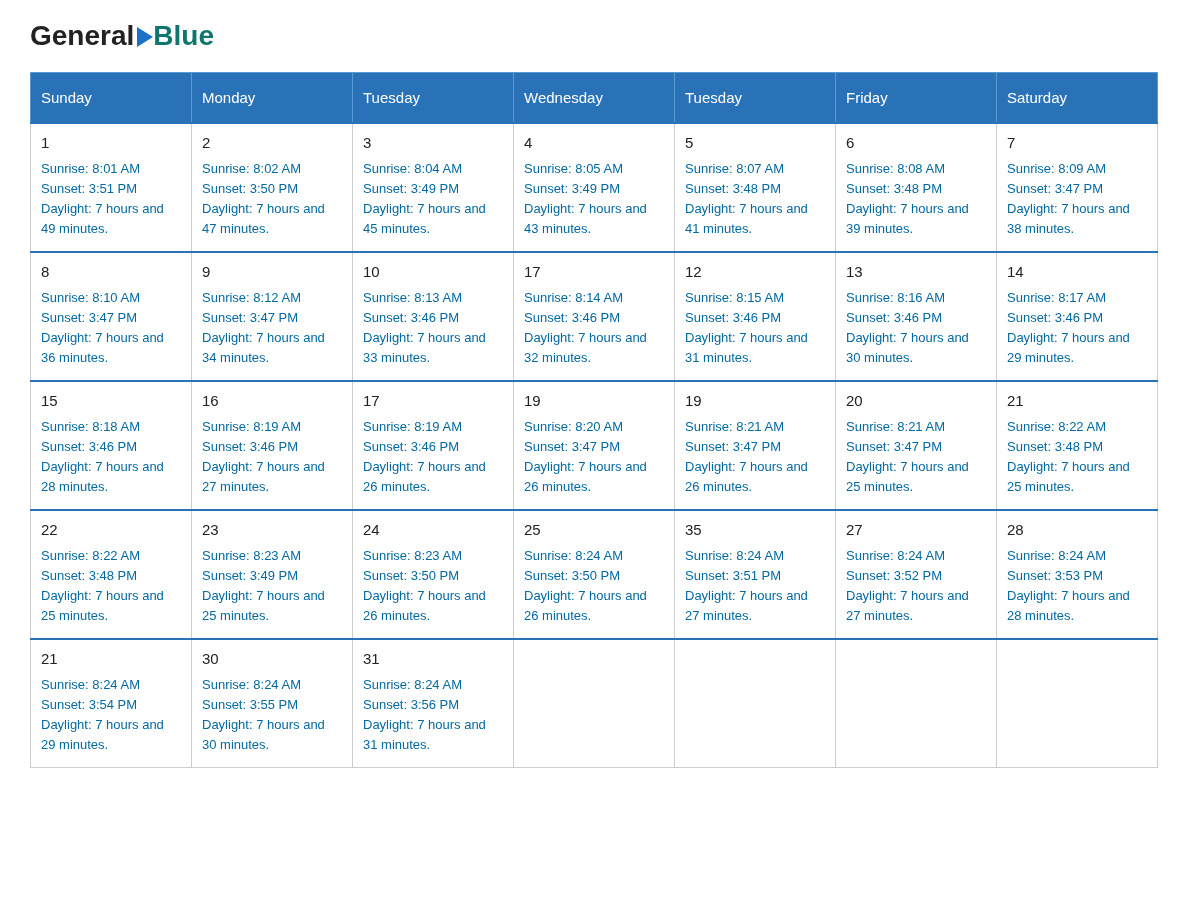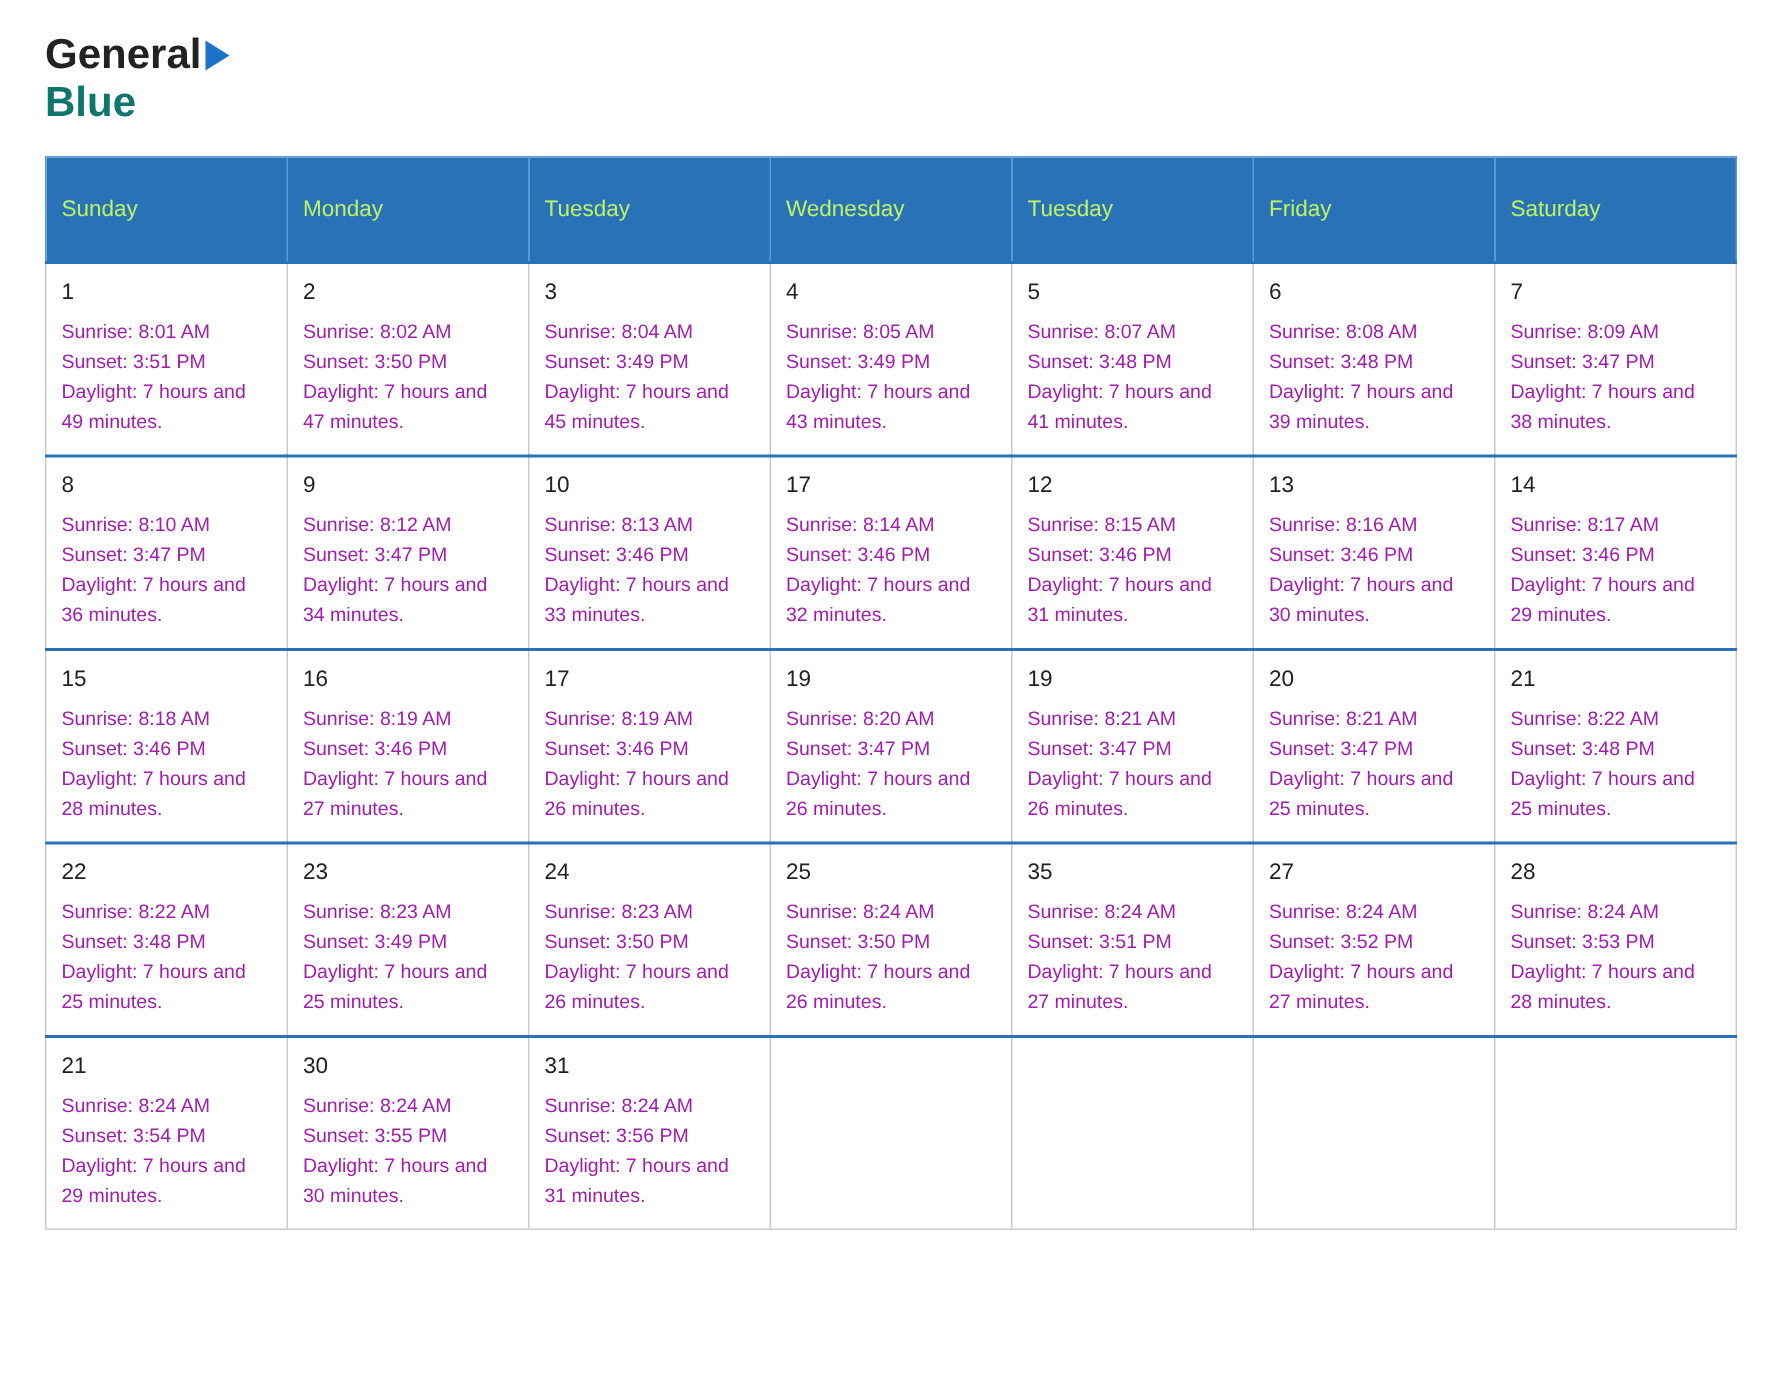--- a/index.html
+++ b/index.html
@@ -12,21 +12,21 @@
       padding: 20px 30px;
     }
     .header {
       display: flex;
       align-items: flex-start;
       justify-content: space-between;
       margin-bottom: 20px;
     }
     .logo {
       display: flex;
-      flex-direction: column;
+      flex-direction: row;
       align-items: flex-start;
       justify-content: flex-end;
     }
     .logo-line {
       display: flex;
       align-items: center;
     }
     .title-block {
       text-align: right;
     }
@@ -42,24 +42,24 @@
       color: #444;
       margin-top: 4px;
     }
     .calendar {
       width: 100%;
       border-collapse: collapse;
       border: 1px solid #aaa;
     }
     .calendar thead tr th {
       background-color: #2a72b8;
-      color: #bef264;
+      color: #ffffff;
       font-size: 15px;
       font-weight: normal;
-      padding: 26px 10px;
+      padding: 16px 10px;
       text-align: left;
       border: 1px solid #5a9ad4;
     }
     .calendar tbody tr td {
       vertical-align: top;
       padding: 8px 10px 12px 10px;
       border: 1px solid #ccc;
       width: calc(100% / 7);
       font-size: 13px;
       line-height: 1.5;
@@ -69,21 +69,21 @@
       border-top: 2px solid #2a72b8;
     }
     .day-number {
       font-size: 15px;
       font-weight: normal;
       margin-bottom: 4px;
       display: block;
     }
     .day-info {
       font-size: 13px;
-      color: #a21caf;
+      color: #0369a1;
       line-height: 1.55;
     }
     .empty-cell {
       background: #fff;
     }
   </style>
 </head>
 <body>
 
 <div class="header">

